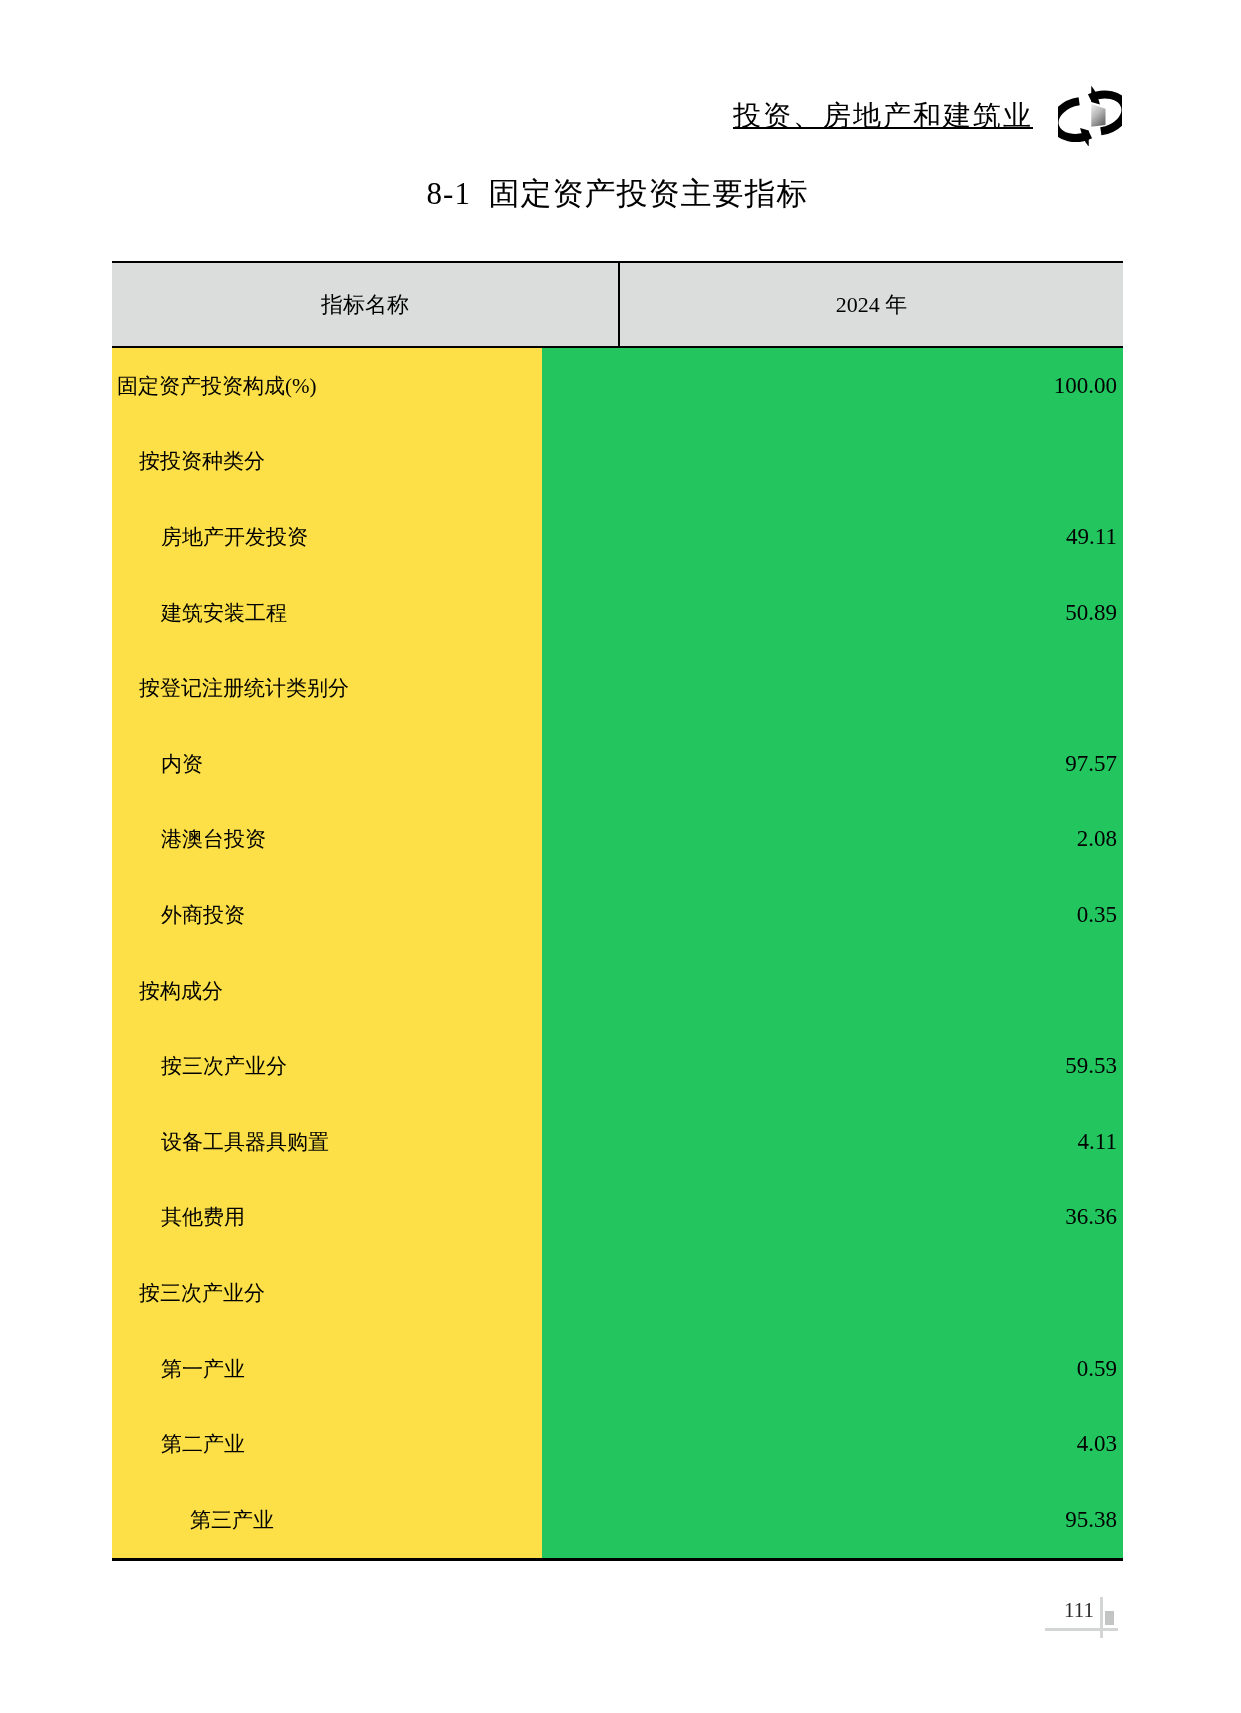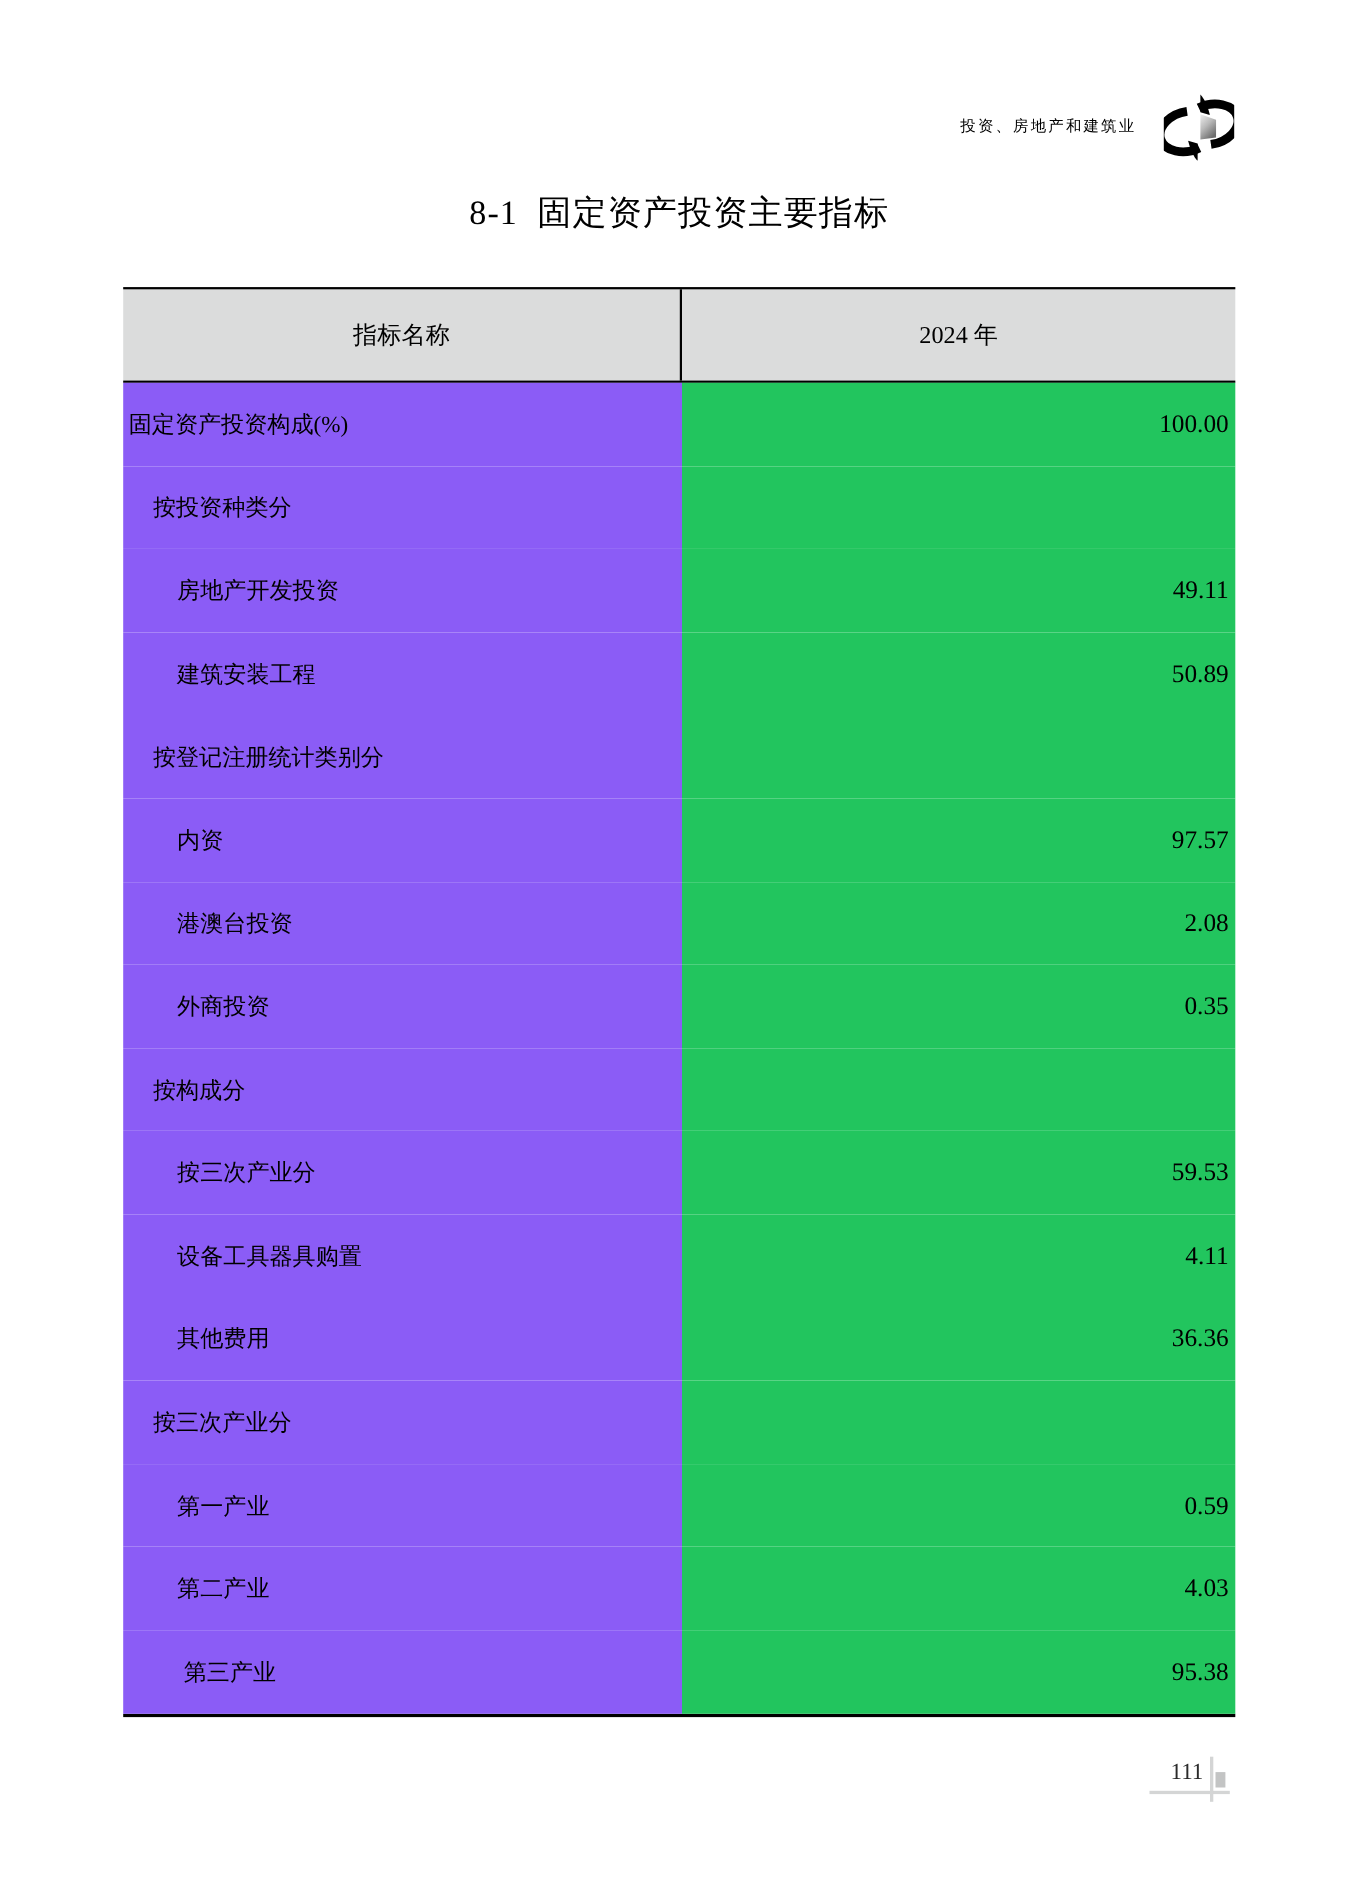--- a/index.html
+++ b/index.html
@@ -9,23 +9,24 @@
     background:#ffffff;
     font-family:"Liberation Serif","DejaVu Serif",serif;
     color:#000;
     overflow:hidden;
   }
 
   
   .doc-header-title {
     position:absolute;
     top:101px; right:208px;
-    font-size:14px; line-height:30px;
+    font-size:28px; line-height:30px;
     letter-spacing:2px;
     white-space:pre;
+    text-decoration:underline;
   }
   .logo {
     position:absolute;
     top:84px; left:1058px;
     width:64px; height:62px;
   }
 
   
   .table-title {
     position:absolute;
@@ -68,22 +69,22 @@
     display:flex;
     height:75.6px;
   }
   .cell {
     display:flex; align-items:center;
     font-size:21px;
     box-sizing:border-box;
     white-space:pre;
   }
   .cell.label {
-    width:508px;
-    background:#8b5cf6;
+    width:430px;
+    background:#fde047;
   }
   .cell.value {
     flex:1;
     justify-content:flex-end;
     padding-right:6px;
     background:#22c55e;
     font-size:23px;
   }
 
   
@@ -203,21 +204,21 @@
         </div>
         <div class="trow">
           <div class="cell label" style="padding-left: 49px;">第一产业</div>
           <div class="cell value">0.59</div>
         </div>
         <div class="trow">
           <div class="cell label" style="padding-left: 49px;">第二产业</div>
           <div class="cell value">4.03</div>
         </div>
         <div class="trow">
-          <div class="cell label" style="padding-left: 55px;">第三产业</div>
+          <div class="cell label" style="padding-left: 78px;">第三产业</div>
           <div class="cell value">95.38</div>
         </div>
       </div>
   </div>
 
   <div class="page-number">111</div>
   <div class="footer-hline"></div>
   <div class="footer-vline"></div>
   <div class="footer-square"></div>
 

